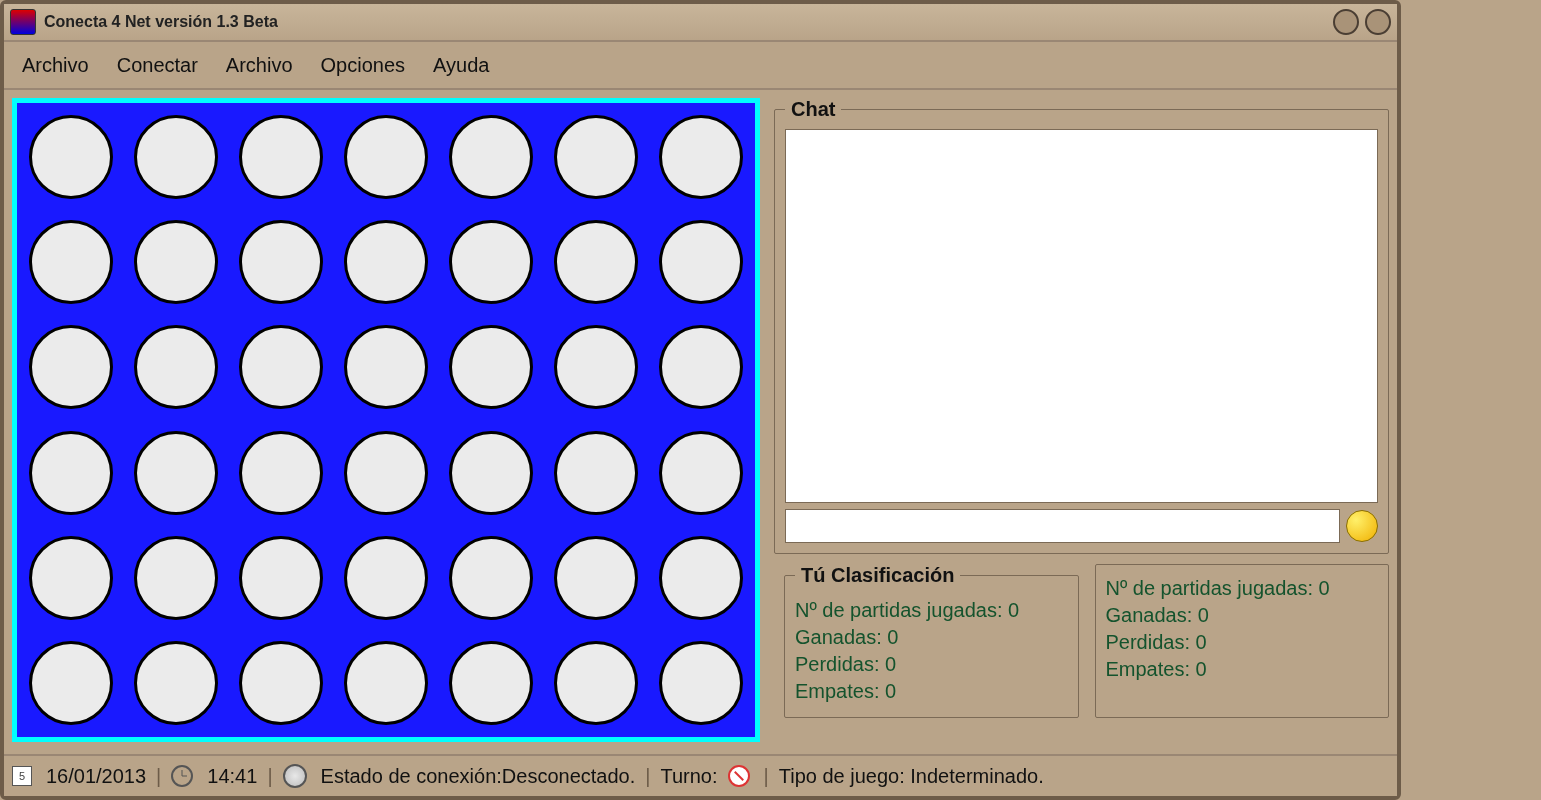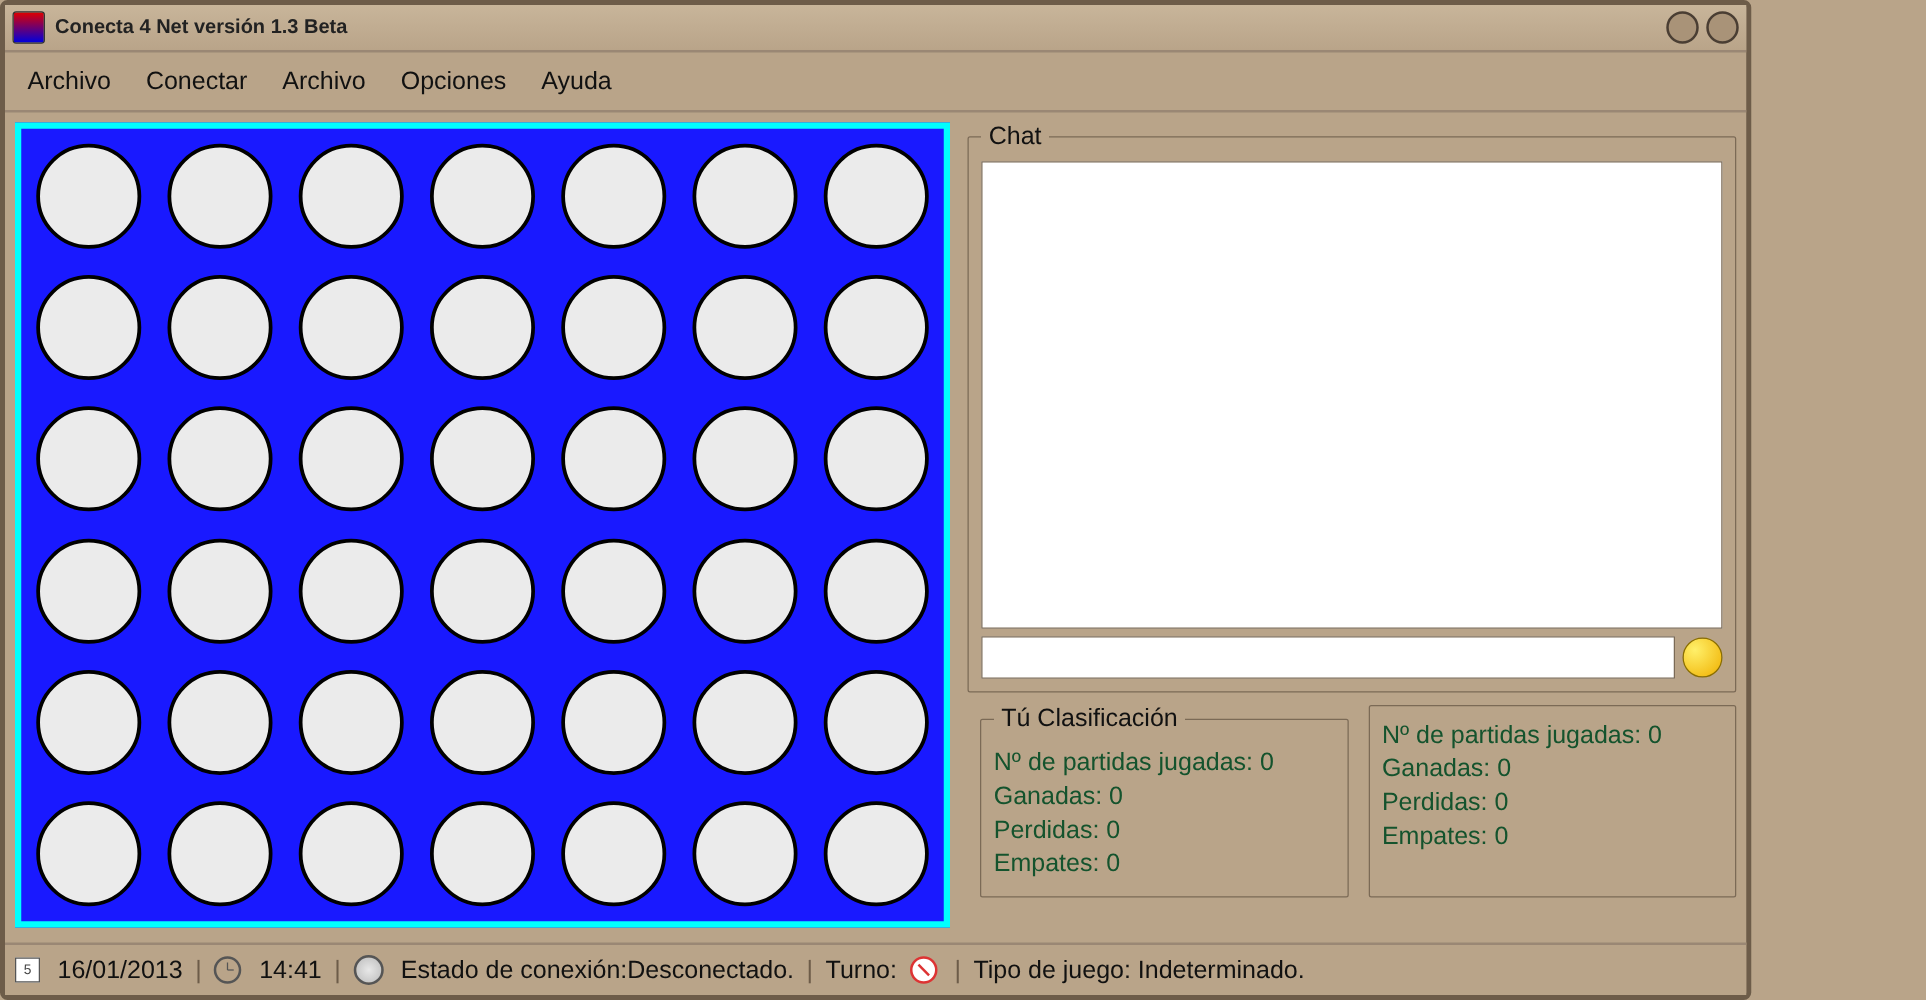--- a/index.html
+++ b/index.html
@@ -21,21 +21,21 @@
   .board-frame{width:748px;height:644px;box-sizing:border-box;
     border:5px solid cyan;background:#1919ff;padding:8px 10px;}
   .board{width:100%;height:100%;display:grid;
     grid-template-columns:repeat(7,1fr);grid-template-rows:repeat(6,1fr);
     gap:14px 16px;}
   .cell{width:84px;height:84px;border-radius:50%;
     background:#ebebeb;border:3px solid #000;box-sizing:border-box;justify-self:center;align-self:center;}
   .right{flex:1;display:flex;flex-direction:column;gap:10px;min-width:0;}
   fieldset{border:1px solid #7b6a56;border-radius:2px;margin:0;padding:8px 10px 10px 10px;
     color:#111;font-size:20px;}
-  legend{padding:0 6px;font-size:20px;color:#111;}
+  legend{padding:0 6px;font-size:20px;color:#111;font-weight:bold;}
   .chat-box{background:#fff;border:1px solid #7b6a56;height:372px;}
   .chat-input-row{display:flex;gap:6px;align-items:center;margin-top:6px;}
   .chat-input{flex:1;height:32px;background:#fff;border:1px solid #7b6a56;
     padding:0 6px;font-size:16px;}
   .emoji-btn{width:30px;height:30px;border-radius:50%;
     background:radial-gradient(circle at 30% 30%,#fff06a,#f0b000);
     border:1px solid #8a6e00;cursor:pointer;}
   .stats-row{display:flex;gap:16px;margin-left:10px;}
   .stats-row fieldset{flex:1;}
   .stat-line{font-size:20px;color:#14532d;margin:4px 0;}

